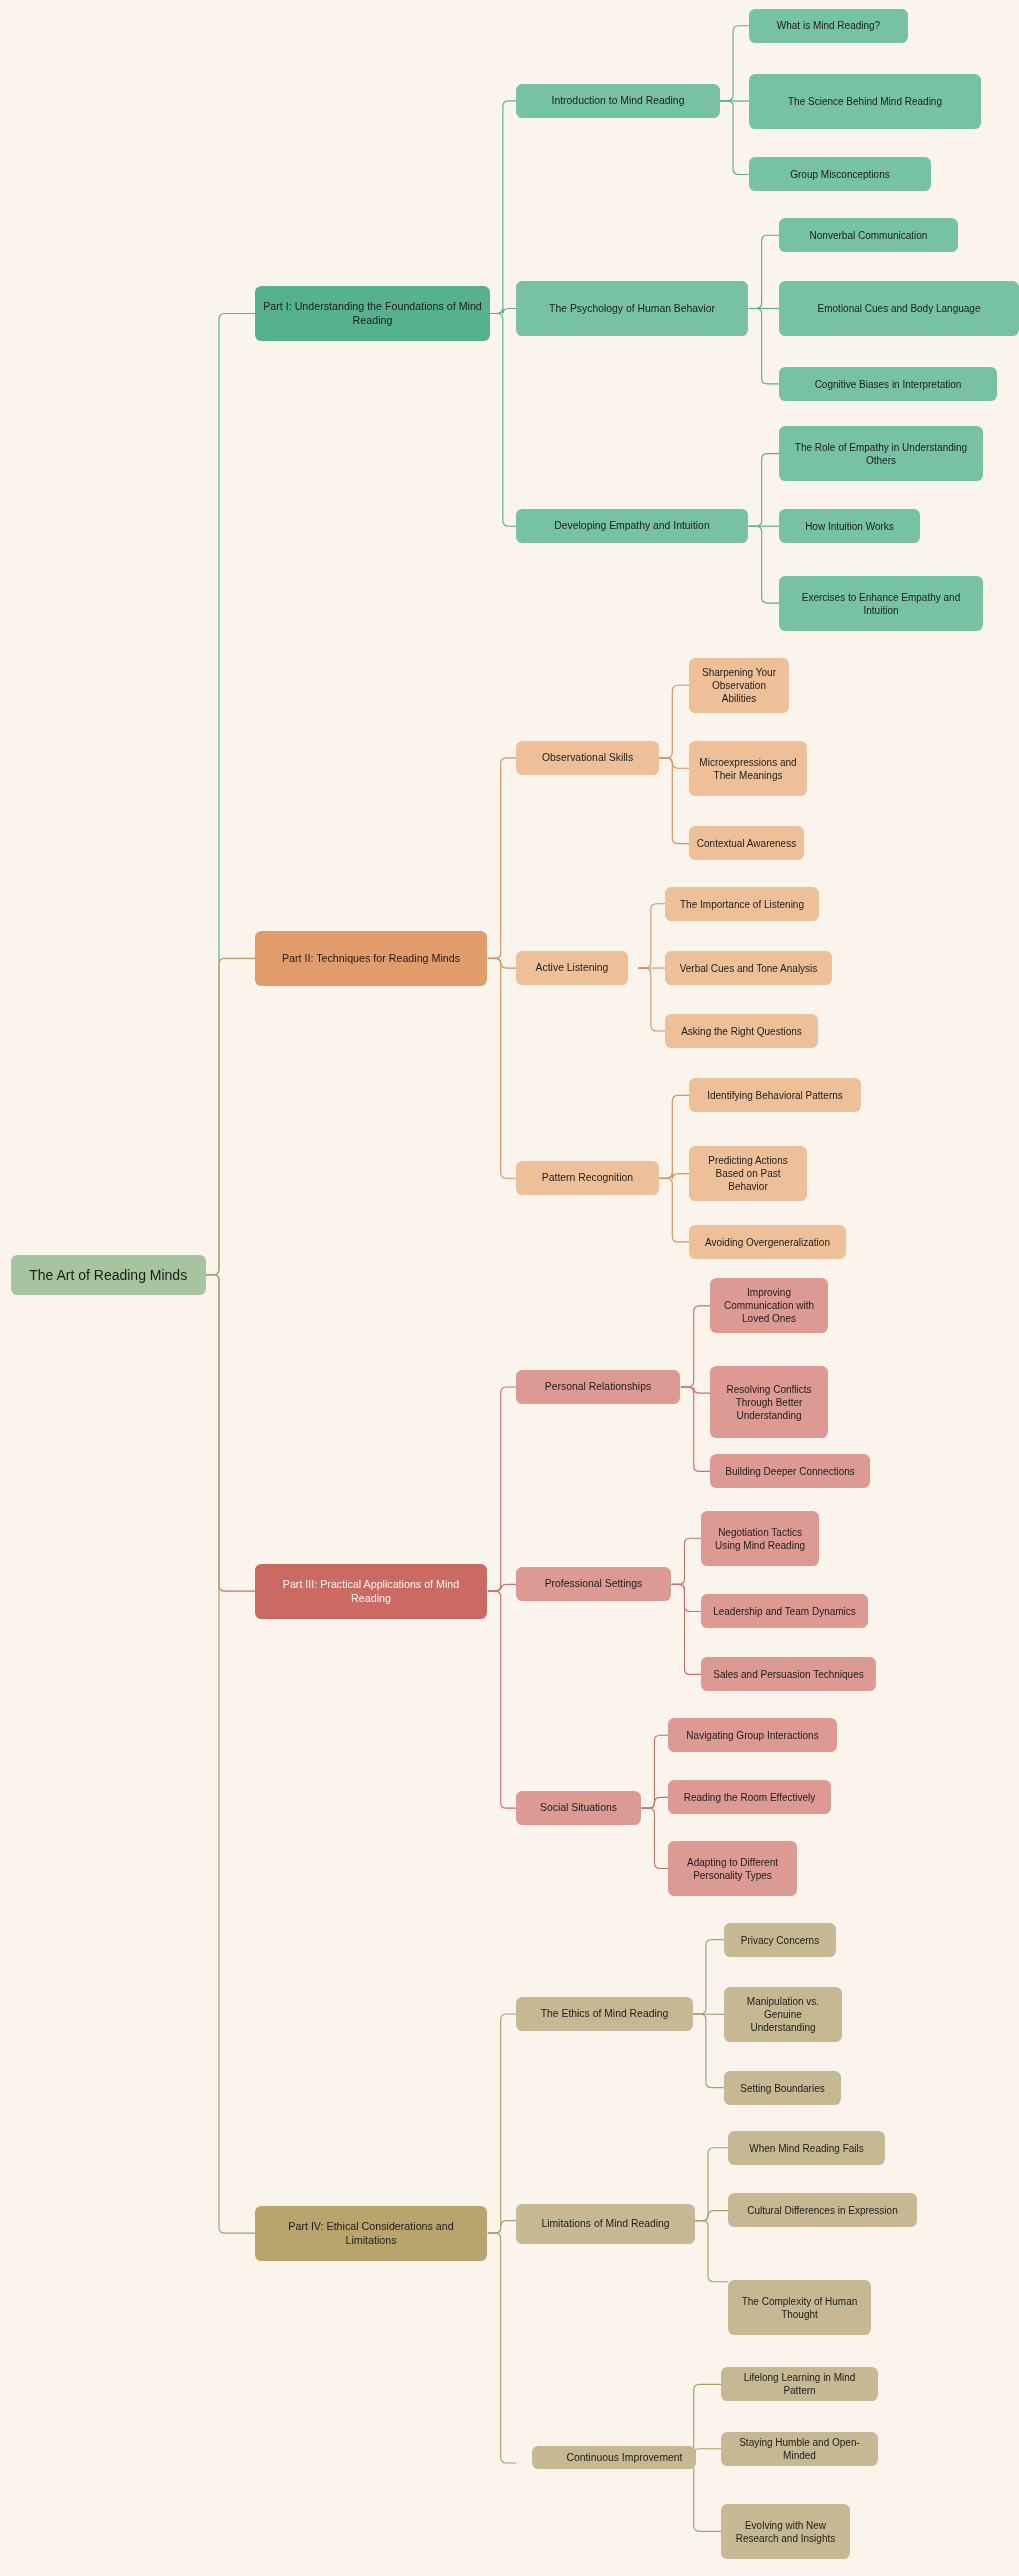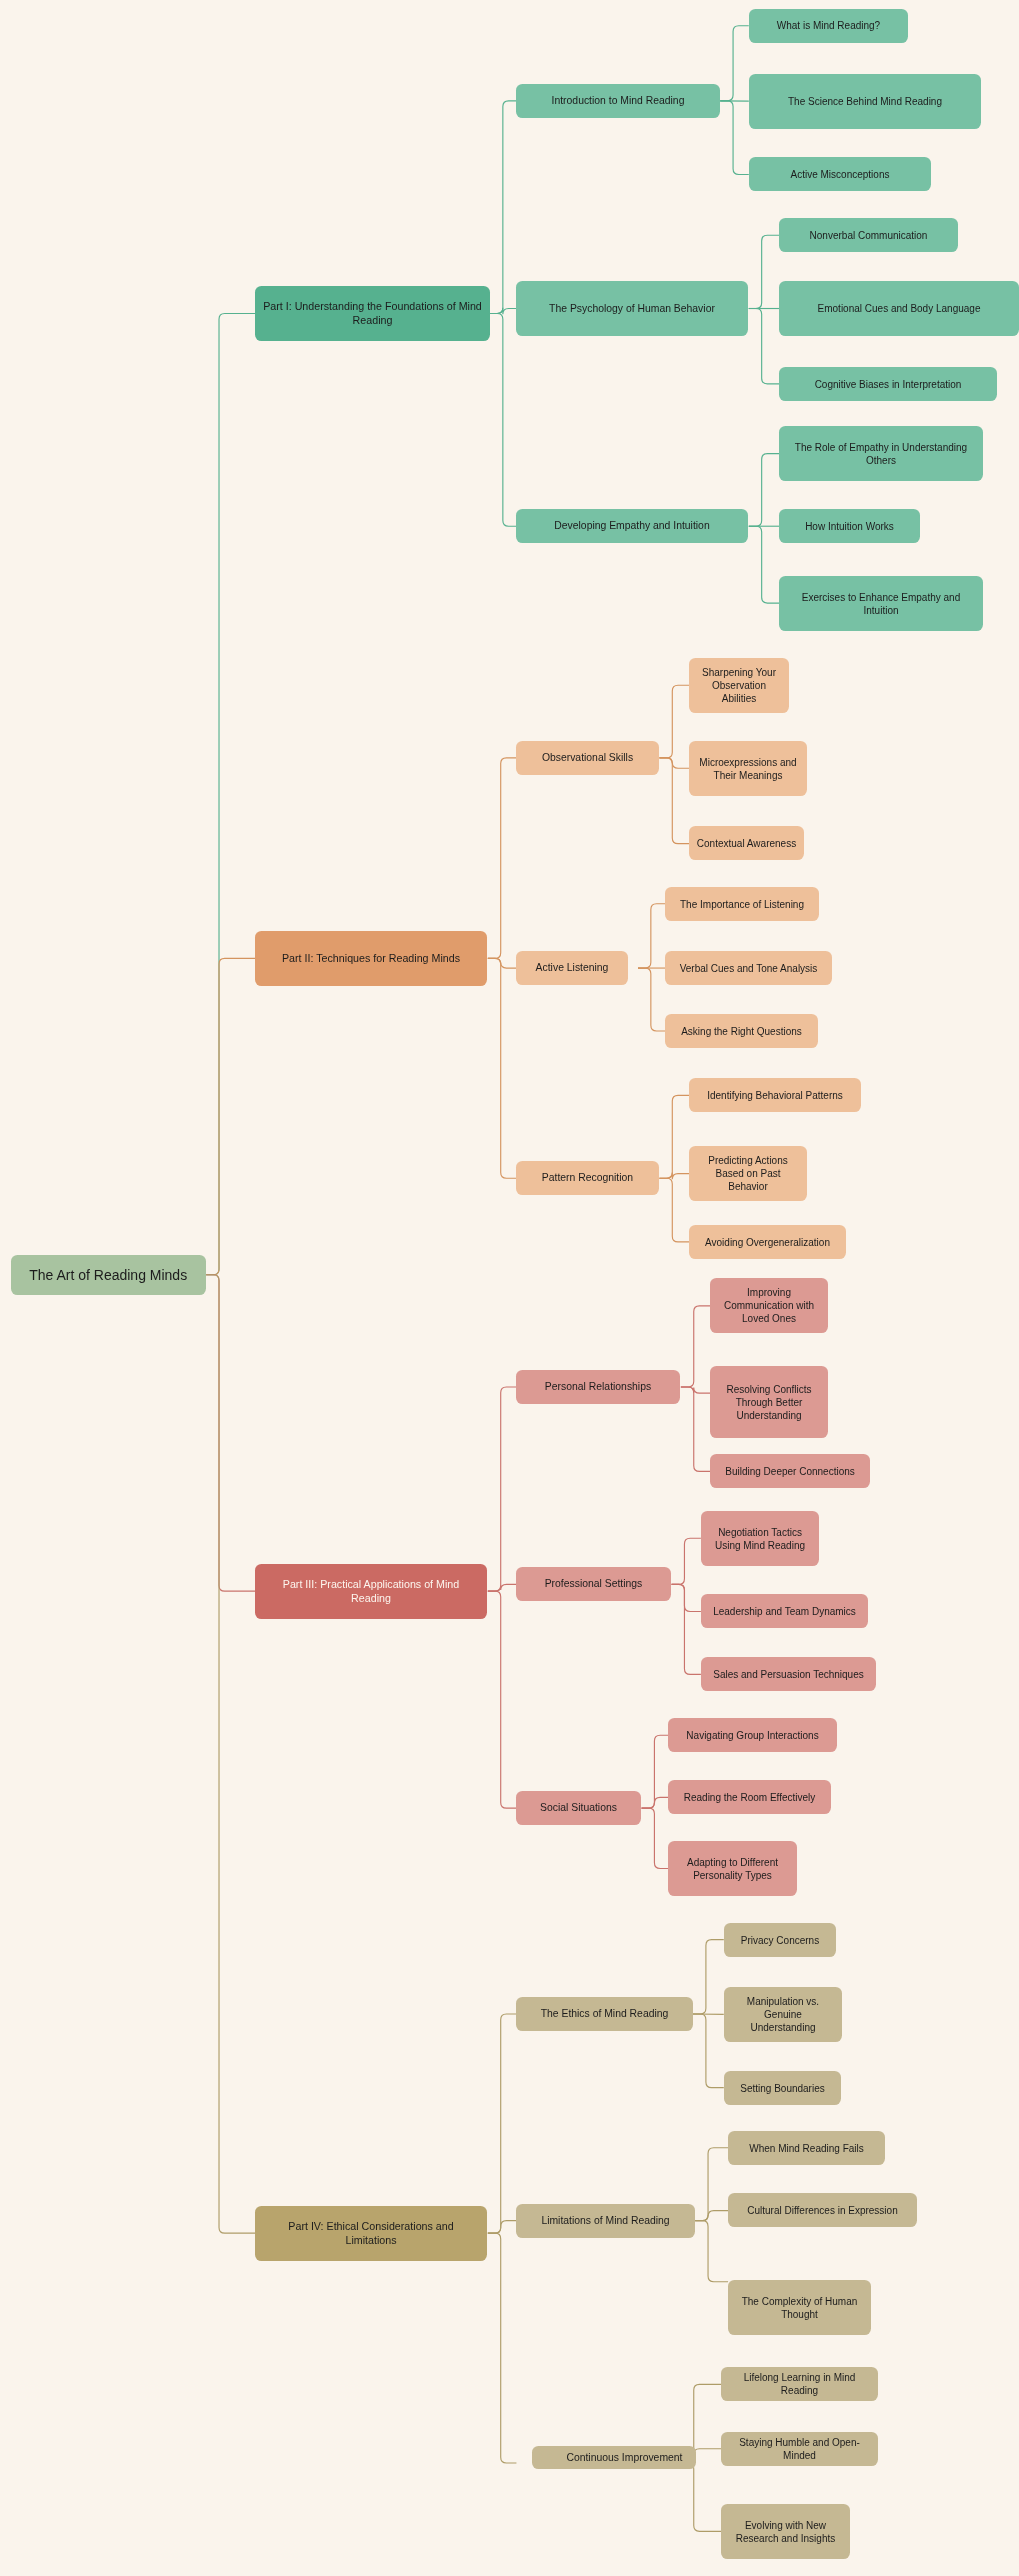--- a/index.html
+++ b/index.html
@@ -85,21 +85,21 @@
       <path d="M 952 3445 L 962 3445 Q 970 3445 970 3437 L 970 3343 Q 970 3335 978 3335 L 1009 3335" fill="none" stroke="#ae9c68" stroke-width="1.6"></path>
       <path d="M 952 3445 L 962 3445 Q 970 3445 970 3437 L 970 3433 Q 970 3425 978 3425 L 1009 3425" fill="none" stroke="#ae9c68" stroke-width="1.6"></path>
       <path d="M 952 3445 L 962 3445 Q 970 3445 970 3453 L 970 3532.5 Q 970 3540.5 978 3540.5 L 1009 3540.5" fill="none" stroke="#ae9c68" stroke-width="1.6"></path>
     </svg>
   <div id="nodes">
       <div class="node n-root" style="left: 10.7px; top: 1255px; width: 195px; height: 40px; background: rgb(168, 195, 160);">The Art of Reading Minds</div>
       <div class="node n-l1" style="left: 255px; top: 286px; width: 235px; height: 55px; background: rgb(86, 177, 143); color: rgb(28, 28, 28);">Part I: Understanding the Foundations of Mind Reading</div>
       <div class="node n-l2" style="left: 516px; top: 84px; width: 204px; height: 34px; background: rgb(119, 193, 164);">Introduction to Mind Reading</div>
       <div class="node n-l3" style="left: 749px; top: 8.6px; width: 159px; height: 34px; background: rgb(119, 193, 164);">What is Mind Reading?</div>
       <div class="node n-l3" style="left: 749px; top: 74px; width: 232px; height: 55px; background: rgb(119, 193, 164);">The Science Behind Mind Reading</div>
-      <div class="node n-l3" style="left: 749px; top: 157px; width: 182px; height: 34px; background: rgb(119, 193, 164);">Active Misconceptions</div>
+      <div class="node n-l3" style="left: 749px; top: 157px; width: 182px; height: 34px; background: rgb(119, 193, 164);">Group Misconceptions</div>
       <div class="node n-l2" style="left: 516px; top: 281px; width: 232px; height: 55px; background: rgb(119, 193, 164);">The Psychology of Human Behavior</div>
       <div class="node n-l3" style="left: 779px; top: 218px; width: 179px; height: 34px; background: rgb(119, 193, 164);">Nonverbal Communication</div>
       <div class="node n-l3" style="left: 779px; top: 281px; width: 240px; height: 55px; background: rgb(119, 193, 164);">Emotional Cues and Body Language</div>
       <div class="node n-l3" style="left: 779px; top: 367px; width: 218px; height: 34px; background: rgb(119, 193, 164);">Cognitive Biases in Interpretation</div>
       <div class="node n-l2" style="left: 516px; top: 509px; width: 232px; height: 34px; background: rgb(119, 193, 164);">Developing Empathy and Intuition</div>
       <div class="node n-l3" style="left: 779px; top: 426px; width: 204px; height: 55px; background: rgb(119, 193, 164);">The Role of Empathy in Understanding Others</div>
       <div class="node n-l3" style="left: 779px; top: 509px; width: 141px; height: 34px; background: rgb(119, 193, 164);">How Intuition Works</div>
       <div class="node n-l3" style="left: 779px; top: 576px; width: 204px; height: 55px; background: rgb(119, 193, 164);">Exercises to Enhance Empathy and Intuition</div>
       <div class="node n-l1" style="left: 255px; top: 931px; width: 232px; height: 55px; background: rgb(224, 156, 107); color: rgb(28, 28, 28);">Part II: Techniques for Reading Minds</div>
       <div class="node n-l2" style="left: 516px; top: 741px; width: 143px; height: 34px; background: rgb(238, 192, 154);">Observational Skills</div>
@@ -125,23 +125,23 @@
       <div class="node n-l3" style="left: 701px; top: 1657px; width: 175px; height: 34px; background: rgb(220, 154, 147);">Sales and Persuasion Techniques</div>
       <div class="node n-l2" style="left: 516px; top: 1791px; width: 125px; height: 34px; background: rgb(220, 154, 147);">Social Situations</div>
       <div class="node n-l3" style="left: 668px; top: 1718px; width: 169px; height: 34px; background: rgb(220, 154, 147);">Navigating Group Interactions</div>
       <div class="node n-l3" style="left: 668px; top: 1780px; width: 163px; height: 34px; background: rgb(220, 154, 147);">Reading the Room Effectively</div>
       <div class="node n-l3" style="left: 668px; top: 1841px; width: 129px; height: 55px; background: rgb(220, 154, 147);">Adapting to Different Personality Types</div>
       <div class="node n-l1" style="left: 255px; top: 2206px; width: 232px; height: 55px; background: rgb(184, 164, 108); color: rgb(28, 28, 28);">Part IV: Ethical Considerations and Limitations</div>
       <div class="node n-l2" style="left: 516px; top: 1997px; width: 177px; height: 34px; background: rgb(197, 184, 147);">The Ethics of Mind Reading</div>
       <div class="node n-l3" style="left: 724px; top: 1923px; width: 112px; height: 34px; background: rgb(197, 184, 147);">Privacy Concerns</div>
       <div class="node n-l3" style="left: 724px; top: 1987px; width: 118px; height: 55px; background: rgb(197, 184, 147);">Manipulation vs. Genuine Understanding</div>
       <div class="node n-l3" style="left: 724px; top: 2071px; width: 117px; height: 34px; background: rgb(197, 184, 147);">Setting Boundaries</div>
-      <div class="node n-l2" style="left: 516px; top: 2204px; width: 179px; height: 34px; background: rgb(197, 184, 147);">Limitations of Mind Reading</div>
+      <div class="node n-l2" style="left: 516px; top: 2204px; width: 179px; height: 40px; background: rgb(197, 184, 147);">Limitations of Mind Reading</div>
       <div class="node n-l3" style="left: 728px; top: 2131px; width: 157px; height: 34px; background: rgb(197, 184, 147);">When Mind Reading Fails</div>
       <div class="node n-l3" style="left: 728px; top: 2193px; width: 189px; height: 34px; background: rgb(197, 184, 147);">Cultural Differences in Expression</div>
       <div class="node n-l3" style="left: 728px; top: 2254px; width: 143px; height: 55px; background: rgb(197, 184, 147); margin-top: 26px;">The Complexity of Human Thought</div>
       <div class="node n-l2" style="left: 532px; top: 2446px; width: 164px; height: 23px; background: rgb(197, 184, 147); padding-left: 28px;">Continuous Improvement</div>
-      <div class="node n-l3" style="left: 721px; top: 2367px; width: 157px; height: 34px; background: rgb(197, 184, 147);">Lifelong Learning in Mind Reading</div>
+      <div class="node n-l3" style="left: 721px; top: 2367px; width: 157px; height: 34px; background: rgb(197, 184, 147);">Lifelong Learning in Mind Pattern</div>
       <div class="node n-l3" style="left: 721px; top: 2432px; width: 157px; height: 34px; background: rgb(197, 184, 147);">Staying Humble and Open-Minded</div>
       <div class="node n-l3" style="left: 721px; top: 2504px; width: 129px; height: 55px; background: rgb(197, 184, 147);">Evolving with New Research and Insights</div>
     </div>
 </div>
 
 
 </body></html>

